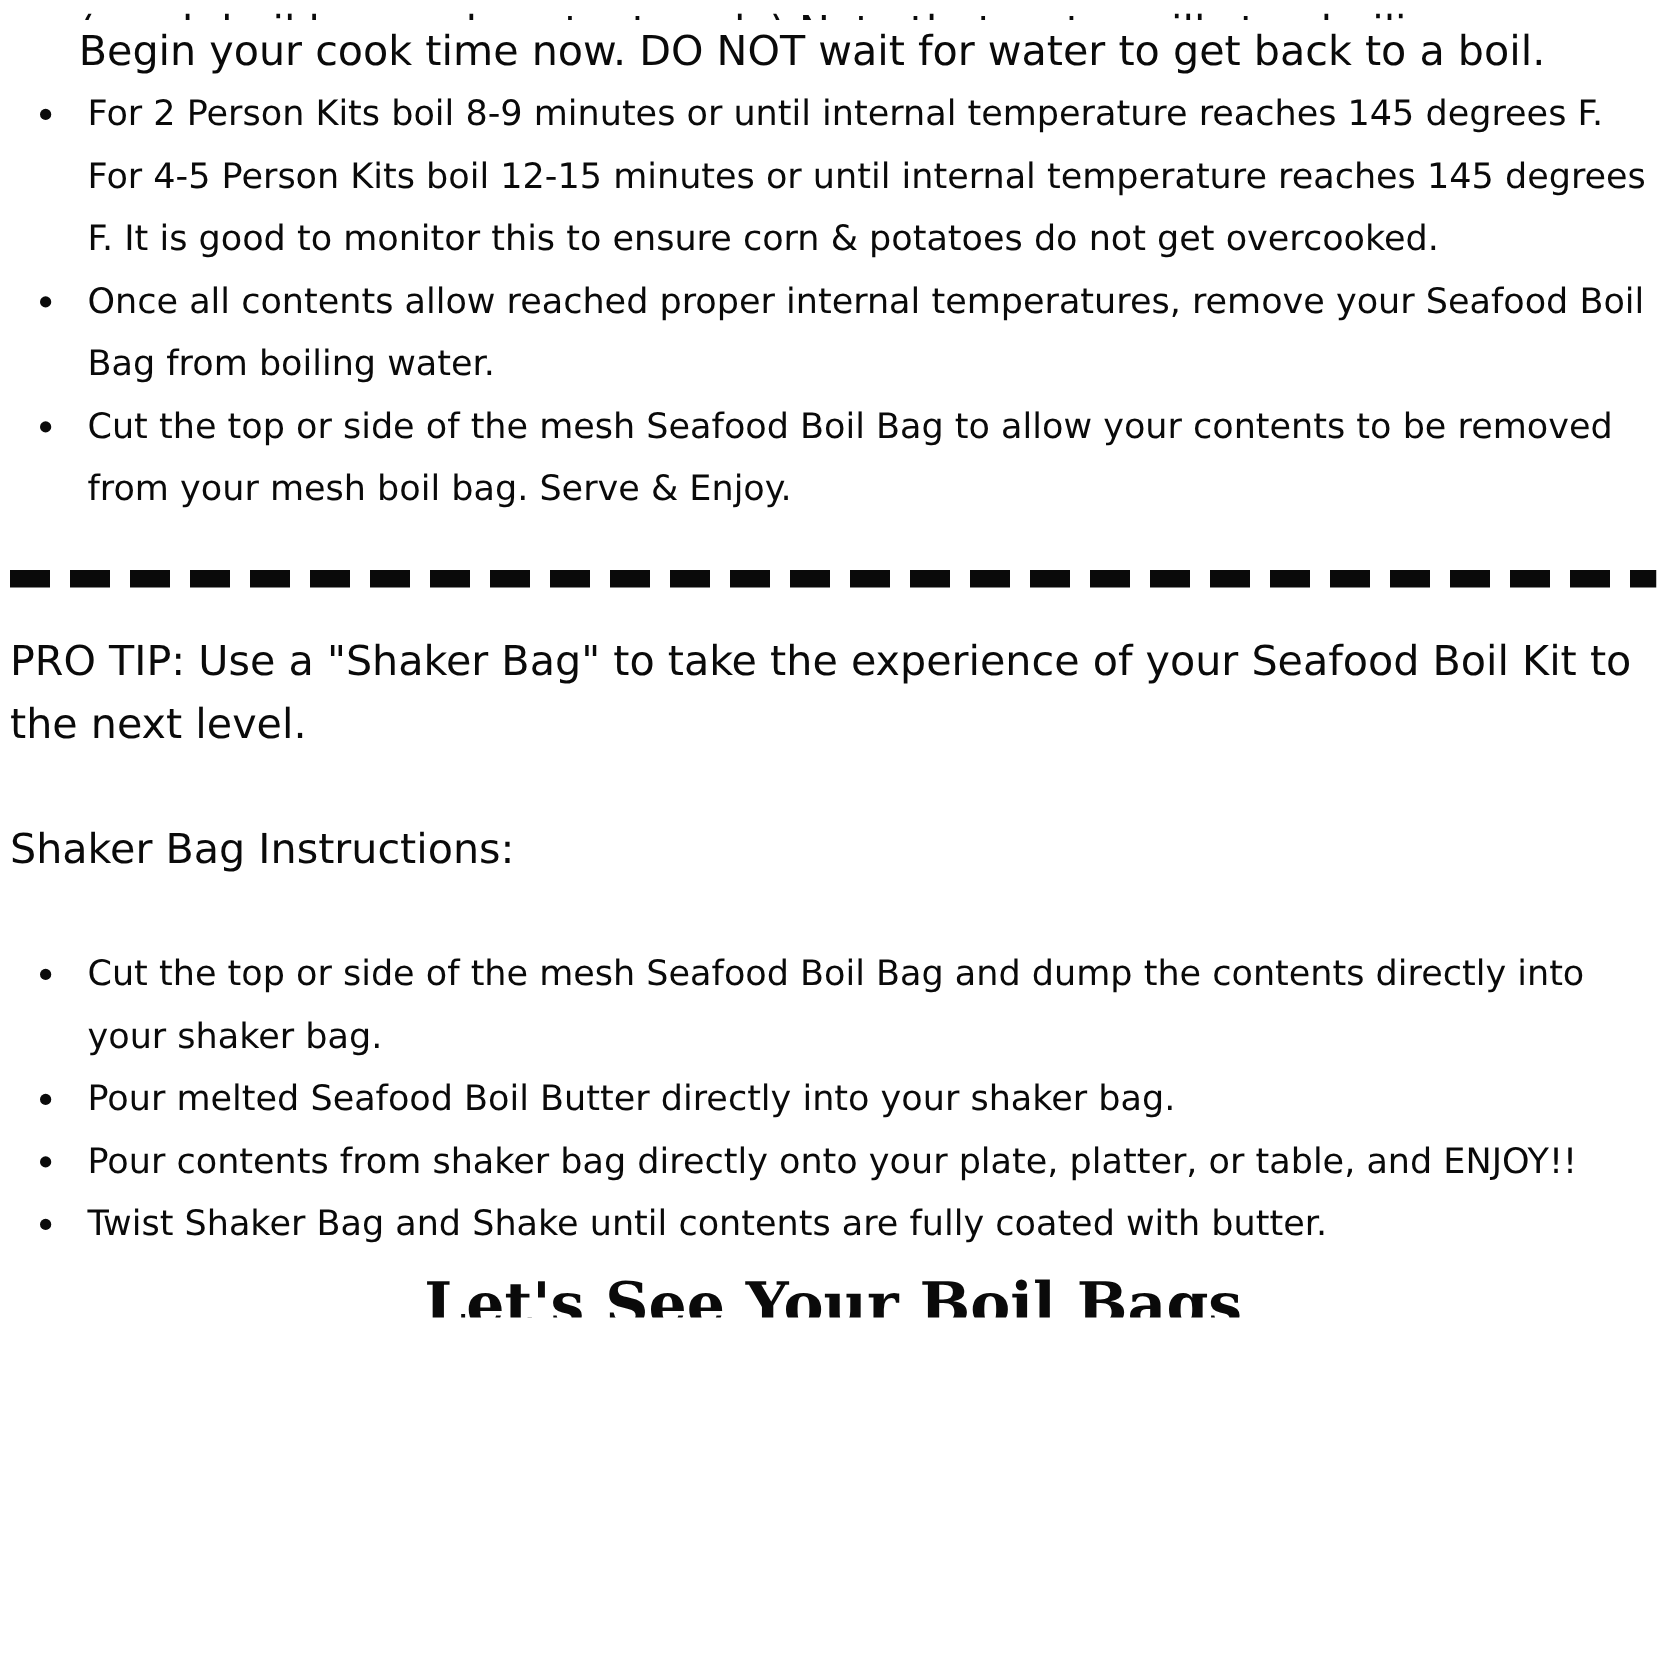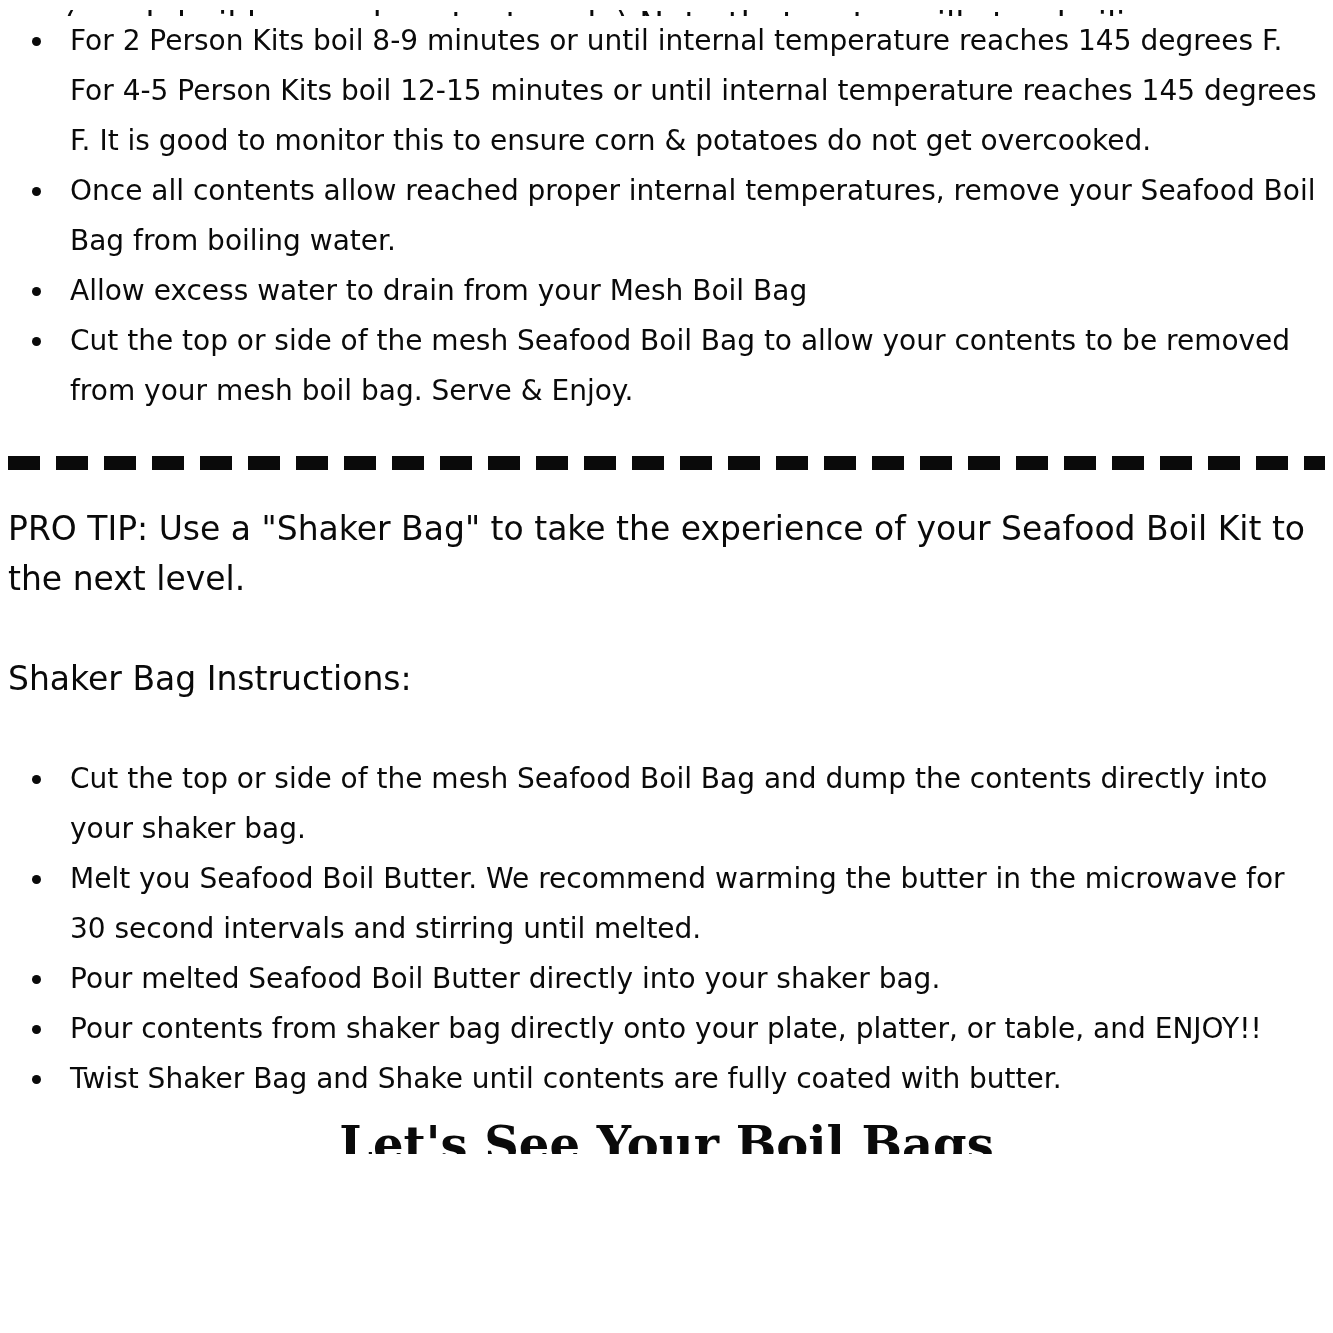--- a/index.html
+++ b/index.html
@@ -87,41 +87,40 @@
     height: 36px;
   }
 </style>
 </head>
 <body>
 
 <div class="page">
 
   <div class="clipped-line">(mesh boil bag and contents only)  Note that water will stop boiling.</div>
 
+  <div class="cont-line">Begin your cook time now.  DO NOT wait for water to get back to a boil.</div>
 
   <ul class="bullets">
     <li>For 2 Person Kits boil 8-9 minutes or until internal temperature reaches 145 degrees F.  For 4-5 Person Kits boil 12-15 minutes or until internal temperature reaches 145 degrees F.  It is good to monitor this to ensure corn &amp; potatoes do not get overcooked.</li>
     <li>Once all contents allow reached proper internal temperatures, remove your Seafood Boil Bag from boiling water.</li>
-    <li>Allow excess water to drain from your Mesh Boil Bag</li>
     <li>Cut the top or side of the mesh Seafood Boil Bag to allow your contents to be removed from your mesh boil bag.  Serve &amp; Enjoy.</li>
   </ul>
 
   <div class="dashed-divider"></div>
 
   <p class="para">PRO TIP: Use a "Shaker Bag" to take the experience of your Seafood Boil Kit to the next level.</p>
 
   <div class="spacer-lg"></div>
 
   <p class="para">Shaker Bag Instructions:</p>
 
   <div class="spacer-lg"></div>
 
   <ul class="bullets">
     <li>Cut the top or side of the mesh Seafood Boil Bag and dump the contents directly into your shaker bag.</li>
-    <li>Melt you Seafood Boil Butter.  We recommend warming the butter in the microwave for 30 second intervals and stirring until melted.</li>
     <li>Pour melted Seafood Boil Butter directly into your shaker bag.</li>
     <li>Pour contents from shaker bag directly onto your plate, platter, or table, and ENJOY!!</li>
     <li>Twist Shaker Bag and Shake until contents are fully coated with butter.</li>
   </ul>
 
   <div class="bottom-heading">Let's See Your Boil Bags</div>
 
 </div>
 
 </body></html>

